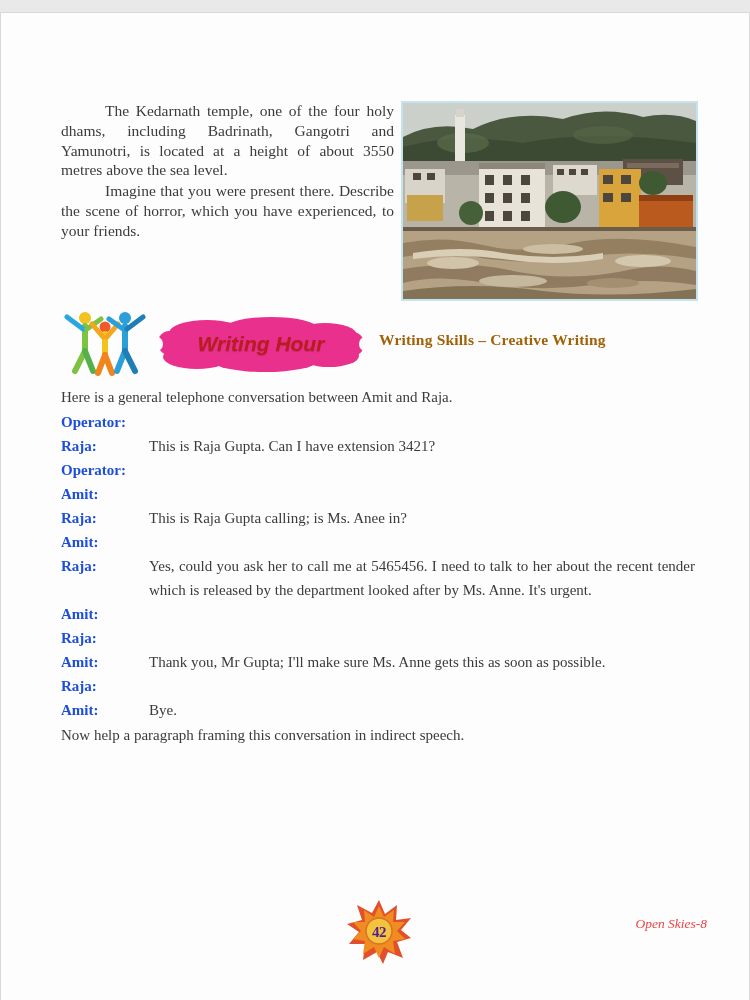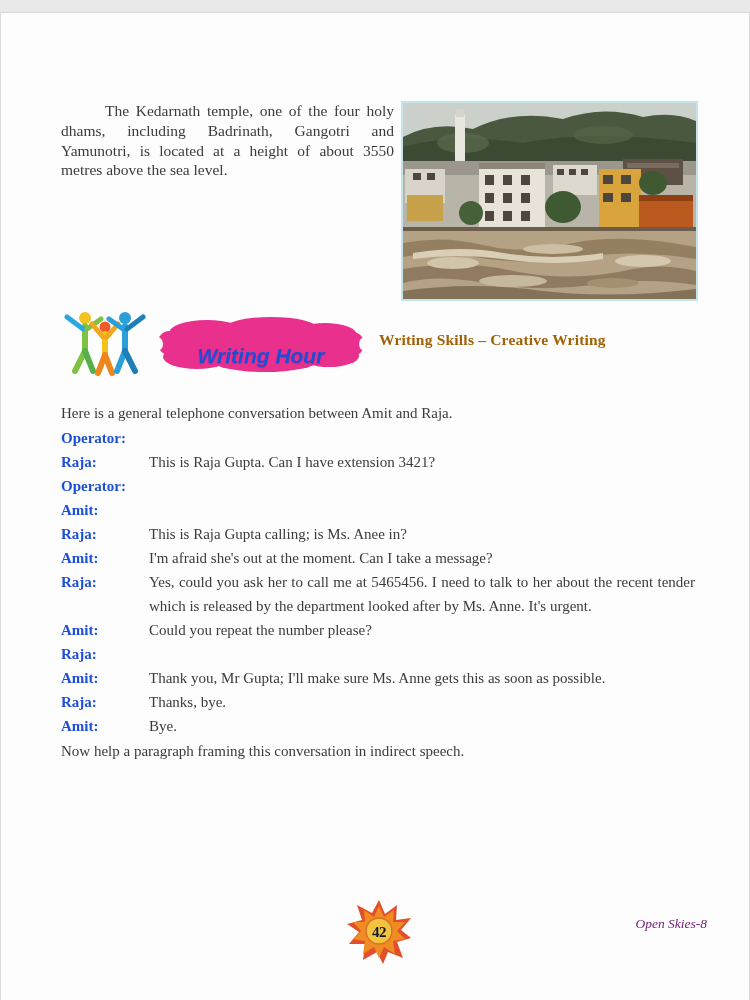--- a/index.html
+++ b/index.html
@@ -15,53 +15,54 @@
   .intro-block p{margin:0 0 1px 0;text-indent:44px;}
   
   .photo{position:absolute;left:400px;top:88px;width:293px;height:196px;
     border:2px solid #c3e4ef;box-sizing:content-box;}
   .photo svg{display:block;}
   
   .wh-row{position:absolute;left:58px;top:294px;width:640px;height:72px;}
   .wh-icon{position:absolute;left:0;top:2px;}
   .wh-banner{position:absolute;left:96px;top:8px;width:212px;height:58px;}
   .wh-banner-label{
-    position:absolute;left:0;top:12px;width:212px;height:58px;display:flex;
+    position:absolute;left:0;top:0;width:212px;height:58px;display:flex;
     align-items:center;justify-content:center;
     font-family:"Liberation Sans","DejaVu Sans",sans-serif;
-    font-weight:bold;font-style:italic;font-size:21px;color:#1d4ed8;
+    font-weight:bold;font-style:italic;font-size:21px;color:#b91c1c;
     text-shadow:0 1px 1px rgba(150,20,90,.4);
   }
   .wh-subtitle{position:absolute;left:320px;top:24px;
     font-weight:bold;font-size:15.5px;color:#a16207;letter-spacing:.2px;}
   
-  .conv{position:absolute;left:60px;top:388px;width:634px;
+  .conv{position:absolute;left:60px;top:372px;width:634px;
     font-size:15px;line-height:24px;}
   .conv-intro{margin:0 0 1px 0;}
   .dlg-row{display:flex;}
   .dlg-speaker{width:88px;flex:0 0 88px;font-weight:bold;color:#1d4ed8;}
   .dlg-text{flex:1;text-align:justify;}
   .conv-outro{margin:1px 0 0 0;}
   
   .page-star{position:absolute;left:346px;top:887px;width:64px;height:64px;}
   .page-num{
     position:absolute;left:0;top:0;width:64px;height:64px;display:flex;
     align-items:center;justify-content:center;font-weight:bold;
-    font-size:15px;color:#0f172a;letter-spacing:-.5px;
+    font-size:15px;color:#4c1d95;letter-spacing:-.5px;
   }
   .book-title{position:absolute;right:42px;top:903px;font-style:italic;
-    font-size:13.5px;color:#701a75;text-align:center;}
+    font-size:13.5px;color:#ef4444;text-align:center;}
 </style>
 </head>
 <body>
 
 <div class="page">
 
   <div class="intro-block">
     <p>The Kedarnath temple, one of the four holy dhams, including Badrinath, Gangotri and Yamunotri, is located at a height of about 3550 metres above the sea level.</p>
+    <p>Imagine that you were present there. Describe the scene of horror, which you have experienced, to your friends.</p>
   </div>
 
   <div class="photo">
     <svg width="293" height="196" viewBox="0 0 293 196">
 
       <rect x="0" y="0" width="293" height="60" fill="#ccd0ca"></rect>
 
       <path d="M0,34 Q30,18 70,26 Q110,6 160,16 Q200,2 240,14 Q270,8 293,18 L293,66 L0,66 Z" fill="#4a5840"></path>
       <path d="M0,44 Q50,30 120,40 Q190,26 293,40 L293,70 L0,70 Z" fill="#3c4a34"></path>
       <ellipse cx="60" cy="40" rx="26" ry="10" fill="#5a6b4a" opacity=".7"></ellipse>
@@ -194,40 +195,37 @@
     </div>
     <div class="dlg-row">
       <span class="dlg-speaker">Amit:</span>
     </div>
     <div class="dlg-row">
       <span class="dlg-speaker">Raja:</span>
       <span class="dlg-text">This is Raja Gupta calling; is Ms. Anee in?</span>
     </div>
     <div class="dlg-row">
       <span class="dlg-speaker">Amit:</span>
-      <span class="dlg-text">I'm afraid she's out at the moment. Can I take a message?</span>
     </div>
     <div class="dlg-row">
       <span class="dlg-speaker">Raja:</span>
       <span class="dlg-text">Yes, could you ask her to call me at 5465456. I need to talk to her about the recent tender which is released by the department looked after by Ms. Anne. It's urgent.</span>
     </div>
     <div class="dlg-row">
       <span class="dlg-speaker">Amit:</span>
-      <span class="dlg-text">Could you repeat the number please?</span>
     </div>
     <div class="dlg-row">
       <span class="dlg-speaker">Raja:</span>
     </div>
     <div class="dlg-row">
       <span class="dlg-speaker">Amit:</span>
       <span class="dlg-text">Thank you, Mr Gupta; I'll make sure Ms. Anne gets this as soon as possible.</span>
     </div>
     <div class="dlg-row">
       <span class="dlg-speaker">Raja:</span>
-      <span class="dlg-text">Thanks, bye.</span>
     </div>
     <div class="dlg-row">
       <span class="dlg-speaker">Amit:</span>
       <span class="dlg-text">Bye.</span>
     </div>
 
     <p class="conv-outro">Now help a paragraph framing this conversation in indirect speech.</p>
   </div>
 
   <div class="page-star">

